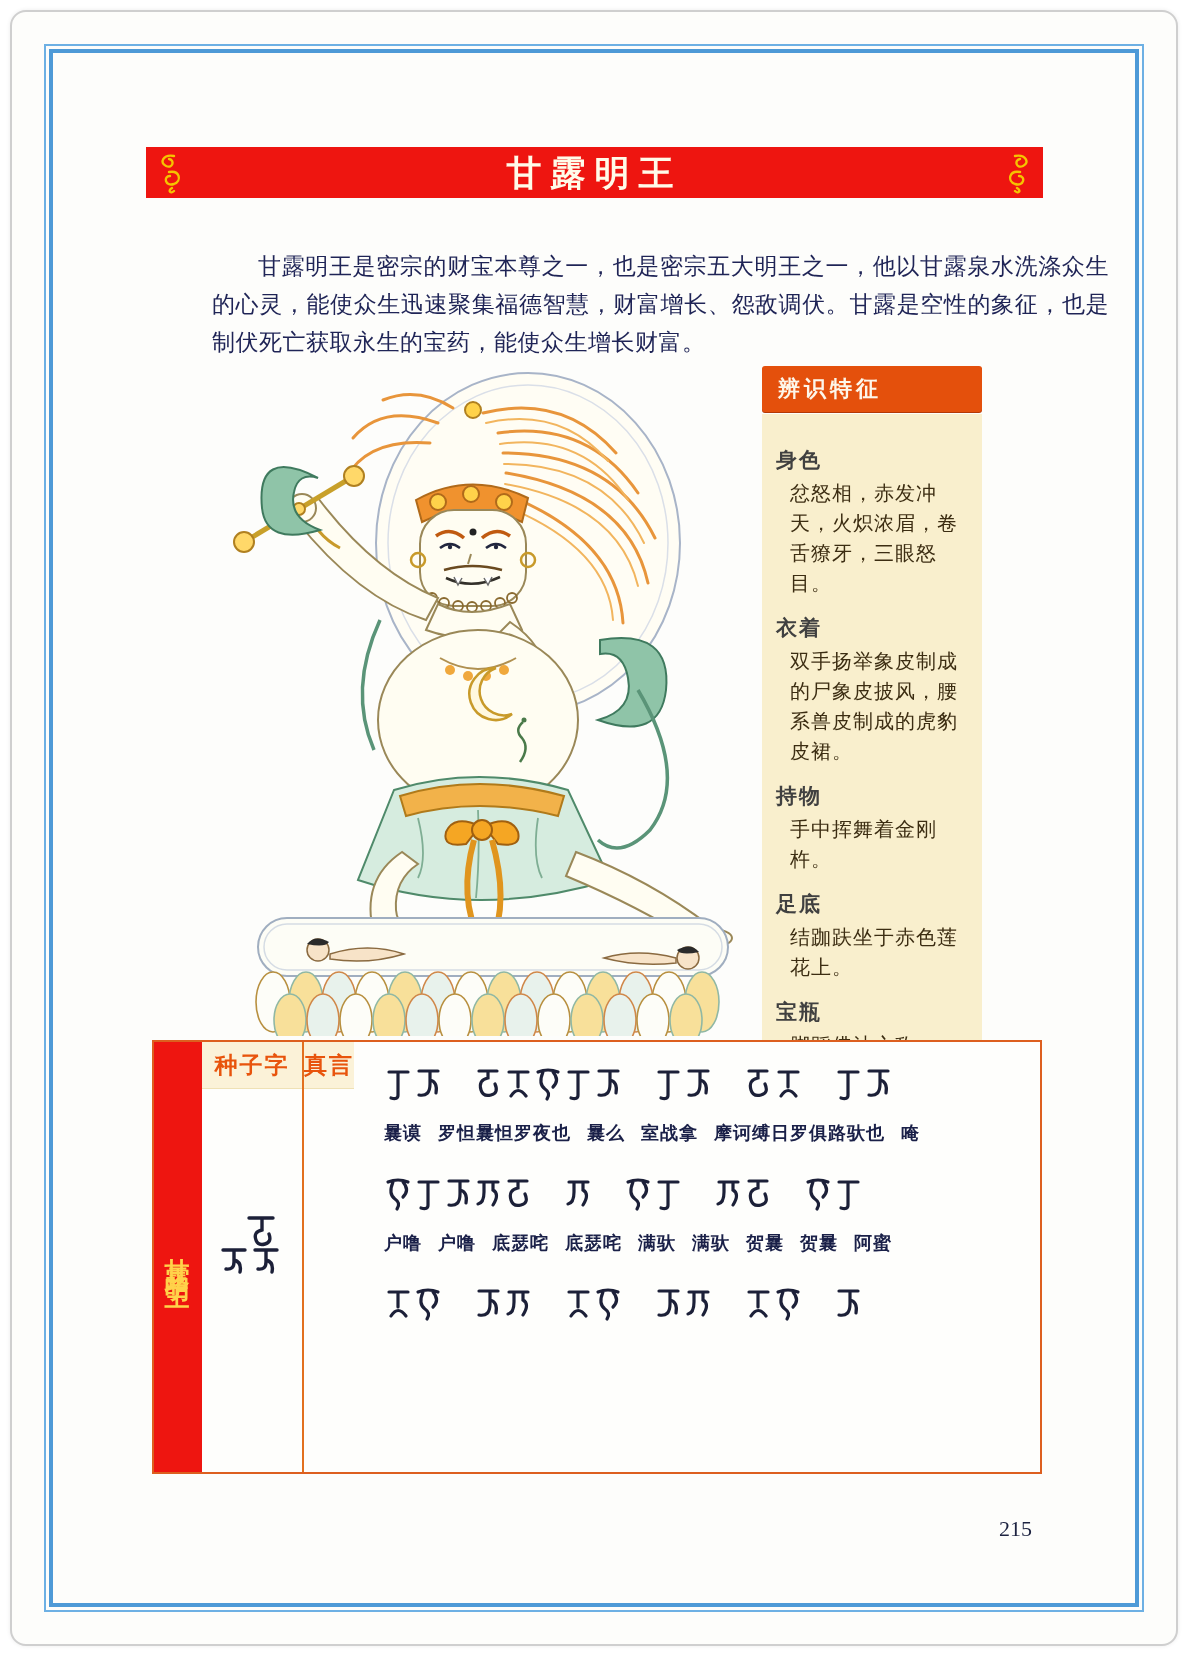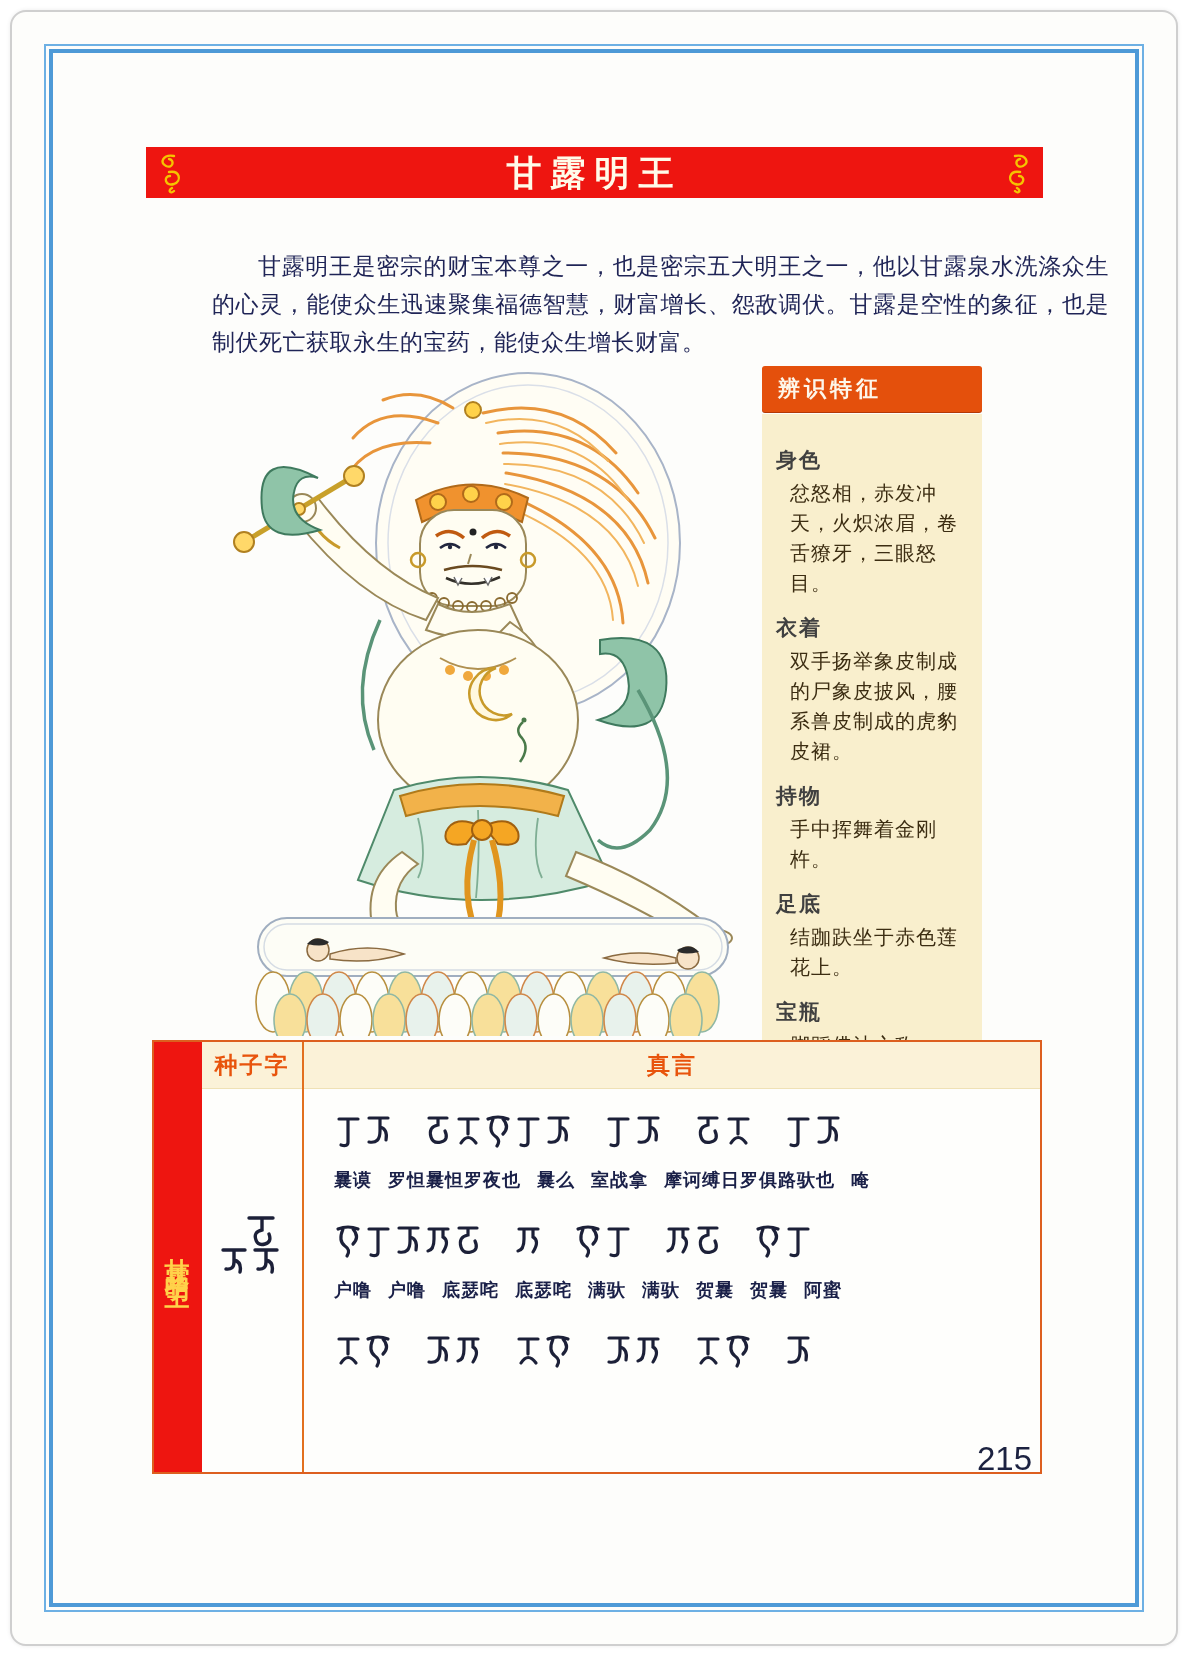--- a/index.html
+++ b/index.html
@@ -60,37 +60,37 @@
   }
   .red-bar{
     width:48px;background:#ee1510;display:flex;align-items:center;justify-content:center;
     flex:0 0 auto;
   }
   .red-bar span{
     writing-mode:vertical-rl;color:#ffd24a;font-weight:bold;font-size:25px;
     letter-spacing:10px;
   }
   .seed-col{width:100px;flex:0 0 auto;border-right:2px solid #e2701f;display:flex;flex-direction:column;}
-  .mantra-col{flex:1;display:flex;flex-direction:column;min-width:0;}
+  .mantra-col{flex:1;display:flex;flex-direction:row;min-width:0;}
   .col-header{
     height:46px;background:#fbf2d8;color:#e8540c;font-weight:bold;font-size:23px;
     display:flex;align-items:center;justify-content:center;letter-spacing:2px;
     border-bottom:1px solid #efe1b5;flex:0 0 auto;
   }
   .seed-body{flex:1;display:flex;align-items:flex-start;justify-content:center;padding-top:125px;}
   .mantra-body{flex:1;padding:14px 10px 0 30px;}
   .sidd-row{height:54px;display:flex;align-items:center;gap:30px;margin-bottom:2px;}
   .read-row{
     height:42px;line-height:42px;color:#1a2048;font-size:18px;font-weight:600;
     letter-spacing:1px;word-spacing:10px;margin-bottom:12px;white-space:nowrap;
   }
 
   .page-num{
-    position:absolute;right:156px;top:1440px;color:#1c2240;font-size:33px;
-    font-family:Liberation Sans, sans-serif;
+    position:absolute;right:156px;top:1516px;color:#1c2240;font-size:22px;
+    font-family:Liberation Serif, serif;
   }
 </style>
 </head>
 <body>
 
 <div class="page-card"></div>
 <div class="blue-frame-outer">
   <div class="blue-frame-inner"></div>
 </div>
 

